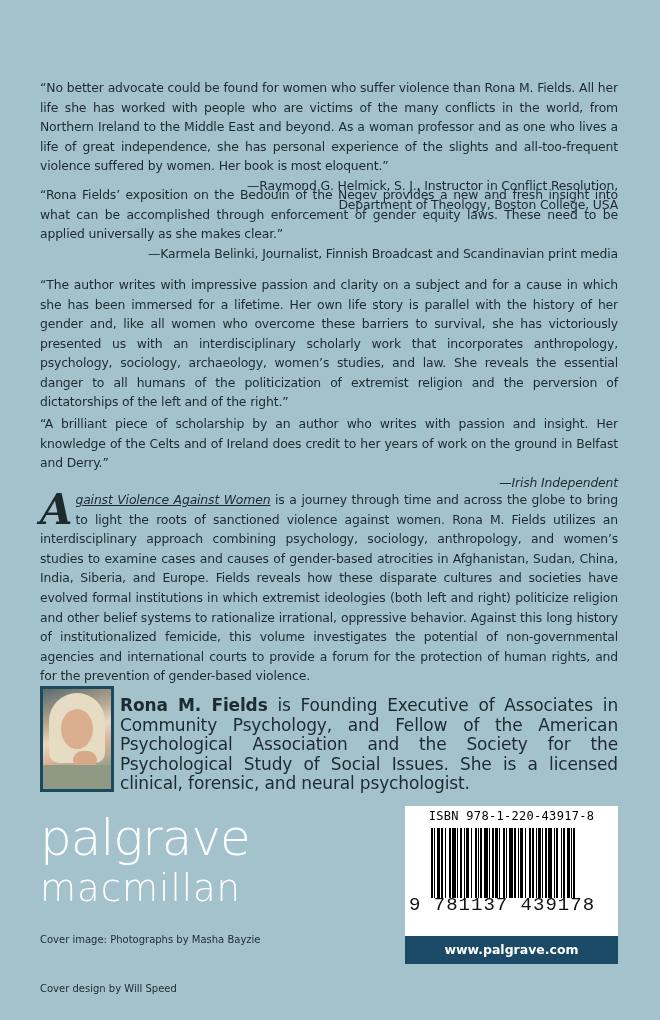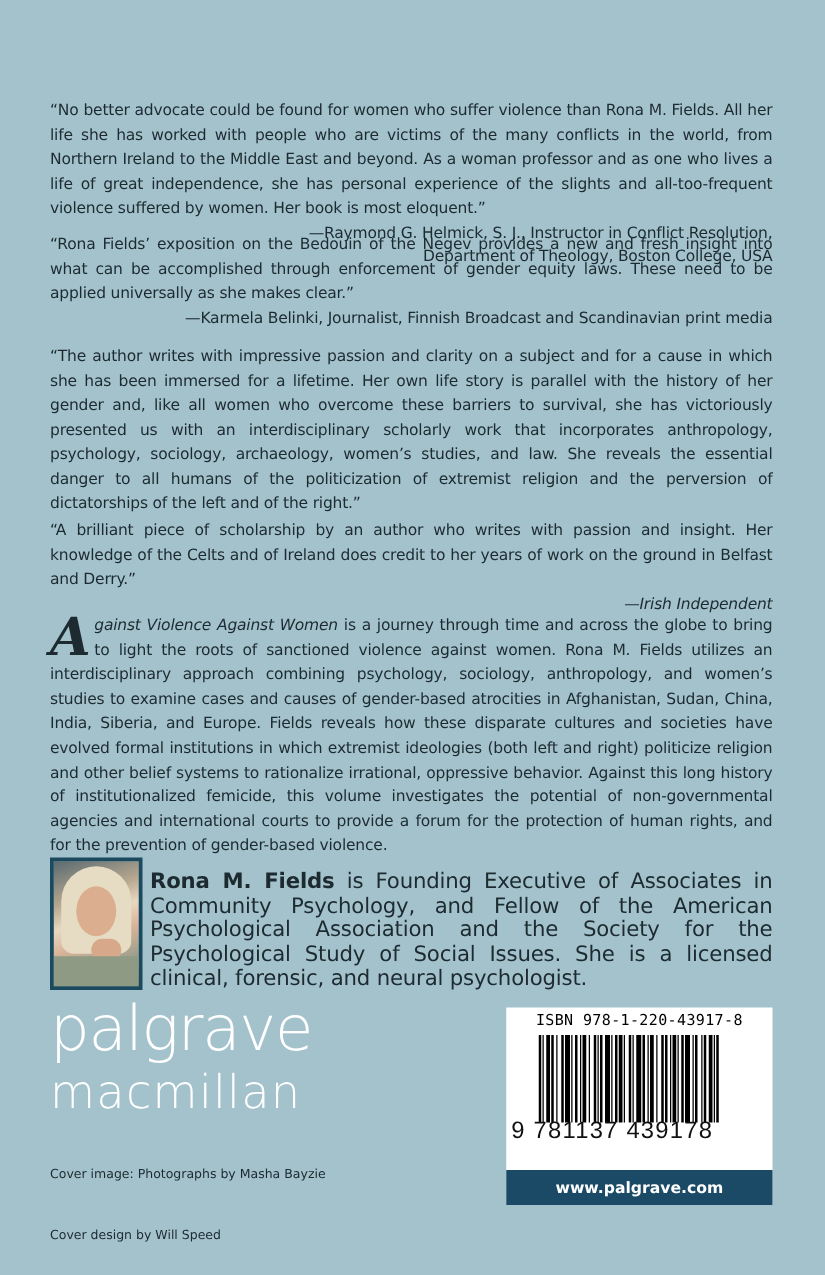--- a/index.html
+++ b/index.html
@@ -22,58 +22,58 @@
   .attr.italic { font-style: italic; }
   .blurb {
     position: absolute; left: 40px; top: 490px; width: 578px;
     font-size: 12.4px; line-height: 19.6px; text-align: justify;
     letter-spacing: -0.15px;
   }
   .dropcap {
     float: left; font-family: "DejaVu Serif", serif; font-style: italic; font-weight: bold;
     font-size: 42px; line-height: 36px; margin: 2px 3px 0 0; color: #1d2a30;
   }
-  .blurb em { font-style: italic; }
+  .blurb em { font-style: italic; text-decoration: underline; }
   .photo {
     position: absolute; left: 40px; top: 686px; width: 68px; height: 100px;
     border: 3px solid #1b4a5e;
     background: linear-gradient(160deg, #5a6a70 0%, #b8a890 30%, #e8d8c0 45%, #d9b49a 60%, #8a9a88 85%, #4c5c4c 100%);
     overflow: hidden;
   }
   .photo .hair { position: absolute; left: 6px; top: 4px; width: 56px; height: 70px; border-radius: 28px 28px 10px 10px; background: #e6dcc4; }
   .photo .face { position: absolute; left: 18px; top: 20px; width: 32px; height: 40px; border-radius: 50%; background: #dcae90; }
   .photo .hand { position: absolute; left: 30px; top: 62px; width: 24px; height: 18px; border-radius: 10px; background: #d8a88a; }
   .photo .scarf { position: absolute; left: 0; top: 76px; width: 68px; height: 24px; background: #8e9a84; }
   .bio {
     position: absolute; left: 120px; top: 696px; width: 498px;
     font-size: 17px; line-height: 19.6px; text-align: justify; letter-spacing: -0.15px;
   }
   .bio b { font-weight: bold; }
   .logo {
     position: absolute; left: 40px; color: #ffffff;
-    font-family: "DejaVu Sans", sans-serif; font-weight: 200;
+    font-family: "DejaVu Sans", sans-serif; font-weight: 200; margin-top: 15px;
   }
   .logo.l1 { top: 794px; font-size: 50px; letter-spacing: -1px; }
   .logo.l2 { top: 852px; font-size: 37px; letter-spacing: 1px; }
   .credit { position: absolute; left: 40px; font-size: 10px; color: #1d2a30; }
   .isbnbox {
     position: absolute; left: 405px; top: 806px; width: 213px; height: 158px;
     background: #ffffff;
   }
   .isbn-label {
     position: absolute; left: 0; right: 0; top: 3px; text-align: center;
     font-family: "DejaVu Sans Mono", monospace; font-size: 12px; color: #000;
     letter-spacing: 0.3px;
   }
   .barcode { position: absolute; left: 26px; top: 22px; width: 170px; height: 70px; display: flex; align-items: stretch; }
   .barcode span { display: block; background: #000; height: 100%; }
   .barcode i { display: block; height: 100%; }
   .barnums {
     position: absolute; left: 4px; right: 4px; top: 88px;
-    font-family: Liberation Sans, sans-serif; font-size: 19px; color: #111; letter-spacing: 1px;
+    font-family: Liberation Mono, monospace; font-size: 19px; color: #111; letter-spacing: 1px;
   }
   .urlbar {
     position: absolute; left: 0; right: 0; bottom: 0; height: 28px;
     background: #1a4a66; color: #fff; font-size: 12.5px; font-weight: bold;
     text-align: center; line-height: 28px;
   }
 </style>
 </head>
 <body>
 

